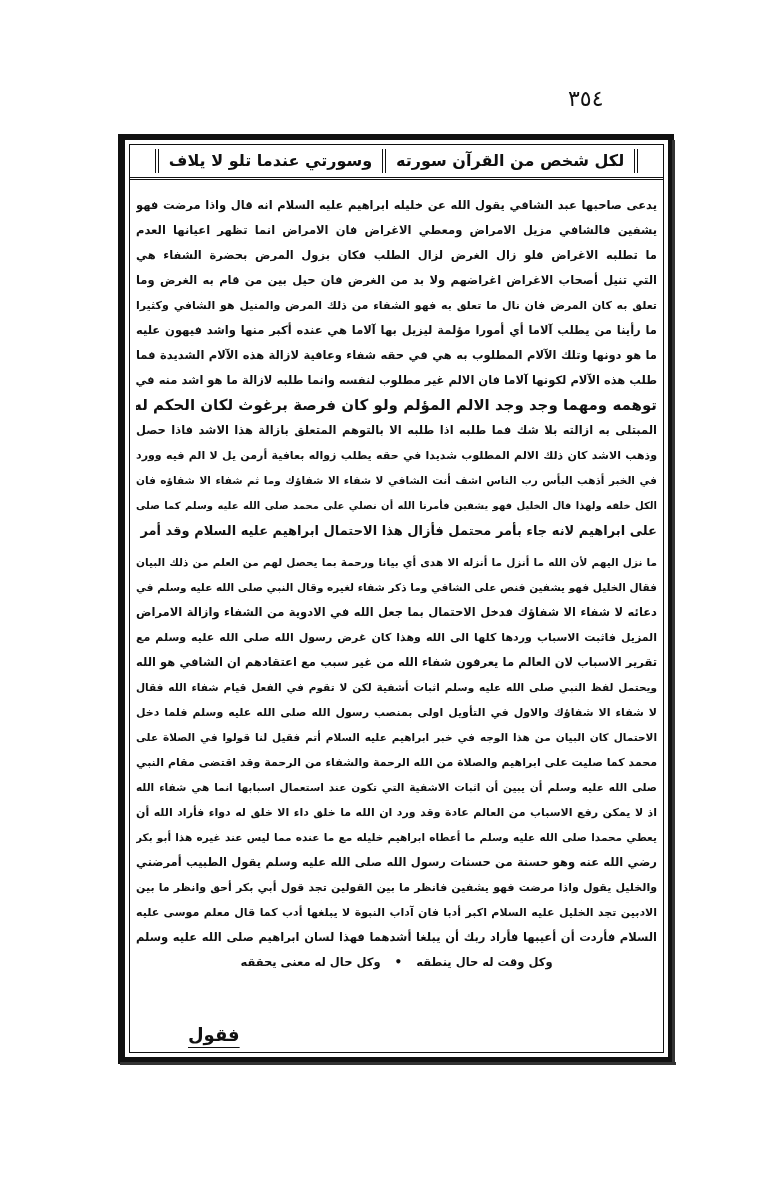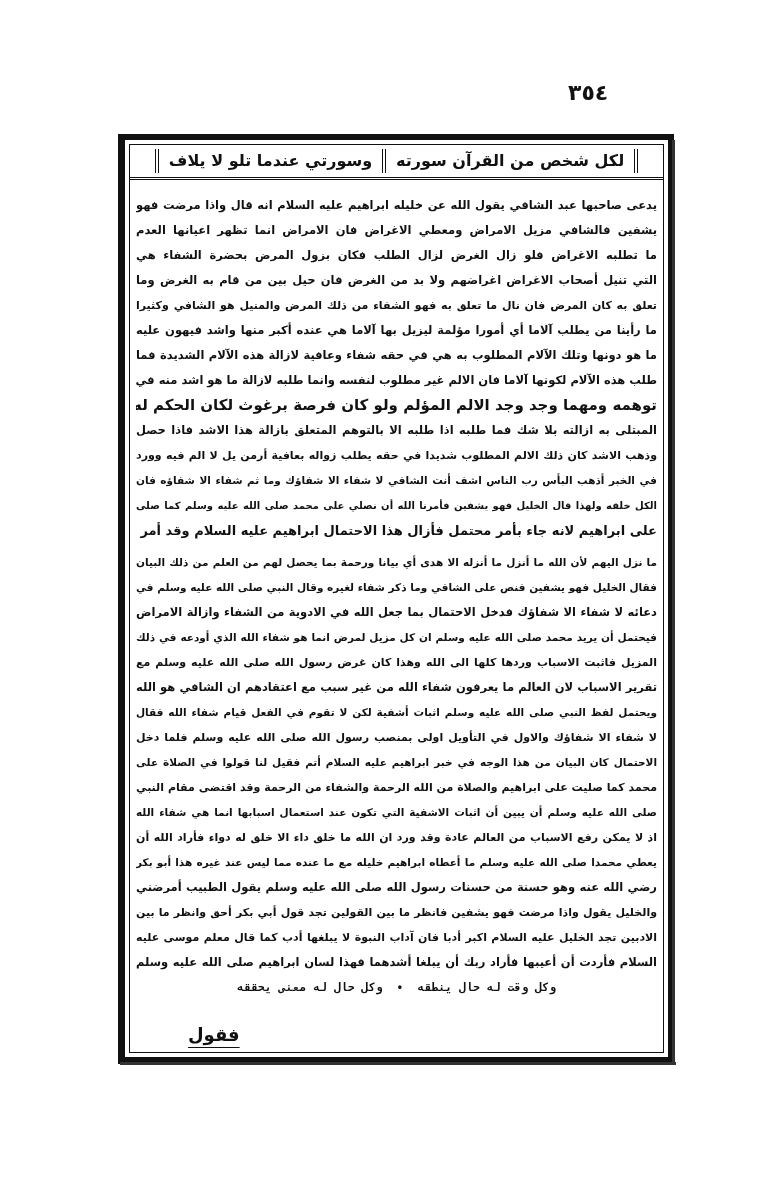--- a/index.html
+++ b/index.html
@@ -1,36 +1,36 @@
 <!DOCTYPE html>
 <html><head>
 <meta charset="utf-8">
 <style>
   html, body { margin:0; padding:0; background:#ffffff; }
   body { width:776px; height:1200px; position:relative; overflow:hidden;
          font-family:"DejaVu Sans", sans-serif; color:#111; }
-  .page-number { position:absolute; left:568px; top:80px; font-size:22px; font-weight:bold;
+  .page-number { position:absolute; left:568px; top:86px; font-size:22px; font-weight:normal;
                  letter-spacing:1px; direction:rtl; }
   .frame { position:absolute; left:118px; top:134px; width:556px; height:930px;
            border-left:7px solid #111; border-right:6px solid #111;
            border-top:6px solid #111; border-bottom:7px solid #111;
            box-sizing:border-box; }
   .frame-inner { position:absolute; left:4px; right:4px; top:4px; bottom:4px;
                  border:1.5px solid #111; }
   .header-row { position:absolute; left:0; right:0; top:0; height:32px;
                 border-bottom:3px double #111; display:flex; justify-content:center;
                 align-items:center; direction:rtl; gap:0; }
   .verse-seg { font-size:16px; font-weight:bold; padding:0 10px; white-space:nowrap;
                border-left:4px double #111; border-right:4px double #111; margin:0 -2px;
                line-height:24px; }
   .body-text { position:absolute; left:6px; right:6px; top:48px; direction:rtl;
                font-size:15px; line-height:34px; font-weight:bold; text-align:justify; }
   .line { display:block; white-space:nowrap; overflow:hidden; text-align:justify;
           text-align-last:justify; height:34px; }
-  .line.last { text-align:left; text-align-last:center;font-family:Liberation Mono, monospace; }
+  .line.last { text-align:left; text-align-last:center; }
   .dot { font-size:12px; }
   .catchword { position:absolute; left:188px; top:1024px; font-size:18px; font-weight:bold;
                direction:rtl; text-decoration:underline; text-underline-offset:6px; }
   .shadow-r { position:absolute; left:672px; top:140px; width:3px; height:924px; background:#333; }
   .shadow-b { position:absolute; left:120px; top:1062px; width:556px; height:3px; background:#333; }
 </style>
 </head>
 <body>
 
 <div class="page-number">٣٥٤</div>
@@ -52,21 +52,20 @@
         <span class="line" style="height: 25px; line-height: 25px;">طلب هذه الآلام لكونها آلاما فان الالم غير مطلوب لنفسه وانما طلبه لازالة ما هو اشد منه في</span>
         <span class="line" style="height: 25px; line-height: 25px; font-size: 15px;">توهمه ومهما وجد وجد الالم المؤلم ولو كان فرصة برغوث لكان الحكم له في وقت وجوده ويريد</span>
         <span class="line" style="height: 25px; line-height: 25px;">المبتلى به ازالته بلا شك فما طلبه اذا طلبه الا بالتوهم المتعلق بازالة هذا الاشد فاذا حصل</span>
         <span class="line" style="height: 25px; line-height: 25px; font-size: 11px;">وذهب الاشد كان ذلك الالم المطلوب شديدا في حقه يطلب زواله بعافية أرمن يل لا الم فيه وورد</span>
         <span class="line" style="height: 25px; line-height: 25px; font-size: 10.5px;">في الخبر أذهب البأس رب الناس اشف أنت الشافي لا شفاء الا شفاؤك وما ثم شفاء الا شفاؤه فان</span>
         <span class="line" style="height: 25px; line-height: 25px; font-size: 10px;">الكل خلقه ولهذا قال الخليل فهو يشفين فأمرنا الله أن نصلي على محمد صلى الله عليه وسلم كما صلى</span>
         <span class="line" style="height: 25px; line-height: 25px; font-size: 13px;">على ابراهيم لانه جاء بأمر محتمل فأزال هذا الاحتمال ابراهيم عليه السلام وقد أمر أن يبين للناس</span>
         <span class="line" style="height: 25px; line-height: 25px; font-size: 10.5px; margin-top: 7px;">ما نزل اليهم لأن الله ما أنزل ما أنزله الا هدى أي بيانا ورحمة بما يحصل لهم من العلم من ذلك البيان</span>
         <span class="line" style="height: 25px; line-height: 25px; font-size: 10.5px;">فقال الخليل فهو يشفين فنص على الشافي وما ذكر شفاء لغيره وقال النبي صلى الله عليه وسلم في</span>
         <span class="line" style="height: 25px; line-height: 25px;">دعائه لا شفاء الا شفاؤك فدخل الاحتمال بما جعل الله في الادوية من الشفاء وازالة الامراض</span>
-        <span class="line" style="height: 25px; line-height: 25px; font-size: 10.5px;">فيحتمل أن يريد محمد صلى الله عليه وسلم ان كل مزيل لمرض انما هو شفاء الله الذي أودعه في ذلك</span>
         <span class="line" style="height: 25px; line-height: 25px; font-size: 11px;">المزيل فاثبت الاسباب وردها كلها الى الله وهذا كان غرض رسول الله صلى الله عليه وسلم مع</span>
         <span class="line" style="height: 25px; line-height: 25px;">تقرير الاسباب لان العالم ما يعرفون شفاء الله من غير سبب مع اعتقادهم ان الشافي هو الله</span>
         <span class="line" style="height: 25px; line-height: 25px; font-size: 10.5px;">ويحتمل لفظ النبي صلى الله عليه وسلم اثبات أشفية لكن لا تقوم في الفعل قيام شفاء الله فقال</span>
         <span class="line" style="height: 25px; line-height: 25px; font-size: 11px;">لا شفاء الا شفاؤك والاول في التأويل اولى بمنصب رسول الله صلى الله عليه وسلم فلما دخل</span>
         <span class="line" style="height: 25px; line-height: 25px; font-size: 10.5px;">الاحتمال كان البيان من هذا الوجه في خبر ابراهيم عليه السلام أتم فقيل لنا قولوا في الصلاة على</span>
         <span class="line" style="height: 25px; line-height: 25px; font-size: 11px;">محمد كما صليت على ابراهيم والصلاة من الله الرحمة والشفاء من الرحمة وقد اقتضى مقام النبي</span>
         <span class="line" style="height: 25px; line-height: 25px; font-size: 10.5px;">صلى الله عليه وسلم أن يبين أن اثبات الاشفية التي تكون عند استعمال اسبابها انما هي شفاء الله</span>
         <span class="line" style="height: 25px; line-height: 25px; font-size: 11px;">اذ لا يمكن رفع الاسباب من العالم عادة وقد ورد ان الله ما خلق داء الا خلق له دواء فأراد الله أن</span>
         <span class="line" style="height: 25px; line-height: 25px; font-size: 10.5px;">يعطي محمدا صلى الله عليه وسلم ما أعطاه ابراهيم خليله مع ما عنده مما ليس عند غيره هذا أبو بكر</span>
         <span class="line" style="height: 25px; line-height: 25px;">رضي الله عنه وهو حسنة من حسنات رسول الله صلى الله عليه وسلم يقول الطبيب أمرضني</span>

